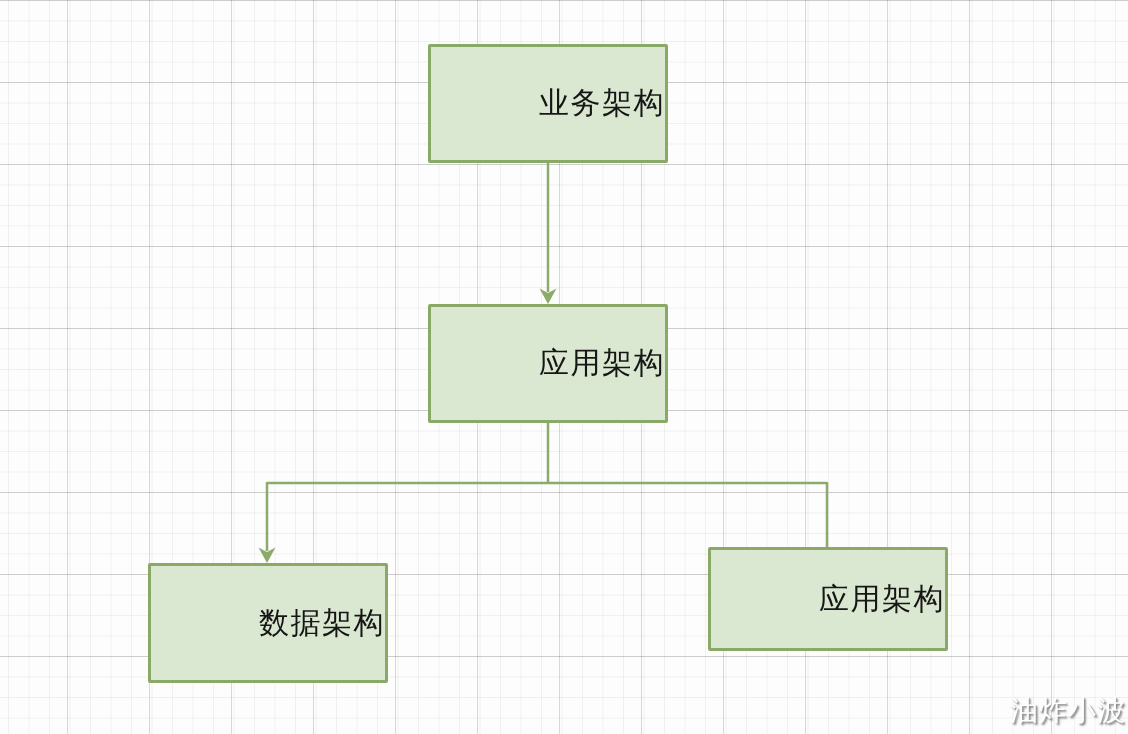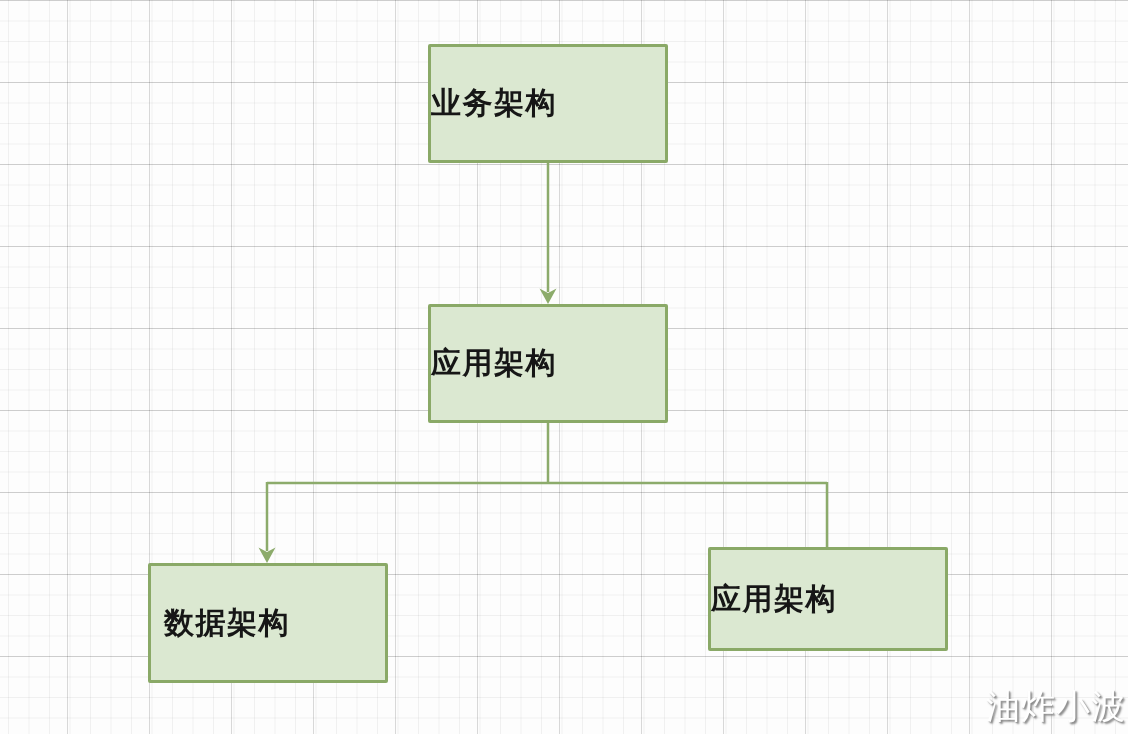--- a/index.html
+++ b/index.html
@@ -44,37 +44,36 @@
   }
 
   .node {
     position: absolute;
     box-sizing: border-box;
     background: #dbe8d1;
     border: 3px solid #8aa967;
     border-radius: 2px;
     display: flex;
     align-items: center;
-    justify-content: flex-start;
+    justify-content: flex-end;
     font-size: 30px;
     letter-spacing: 1.5px;
     color: #161616;
-    font-weight: bold;
   }
 
   .node-business    { left: 428px; top:  44px; width: 240px; height: 119px; }
   .node-technical   { left: 428px; top: 304px; width: 240px; height: 119px; }
   .node-data        { left: 148px; top: 563px; width: 240px; height: 120px; padding-left: 13px; }
   .node-application { left: 708px; top: 547px; width: 240px; height: 104px; }
 
   .watermark {
     position: absolute;
     right: 2px;
     bottom: 4px;
-    font-size: 34px;
+    font-size: 28px;
     letter-spacing: 1px;
     color: #ffffff;
     text-shadow: 2px 2px 2px rgba(130,130,130,0.9), 1px 1px 1px rgba(150,150,150,0.7);
     pointer-events: none;
   }
 </style>
 </head>
 <body>
 
 <div class="canvas">

